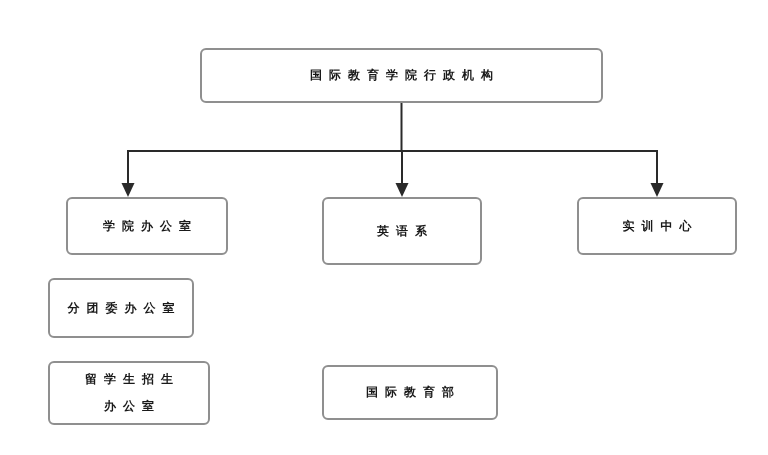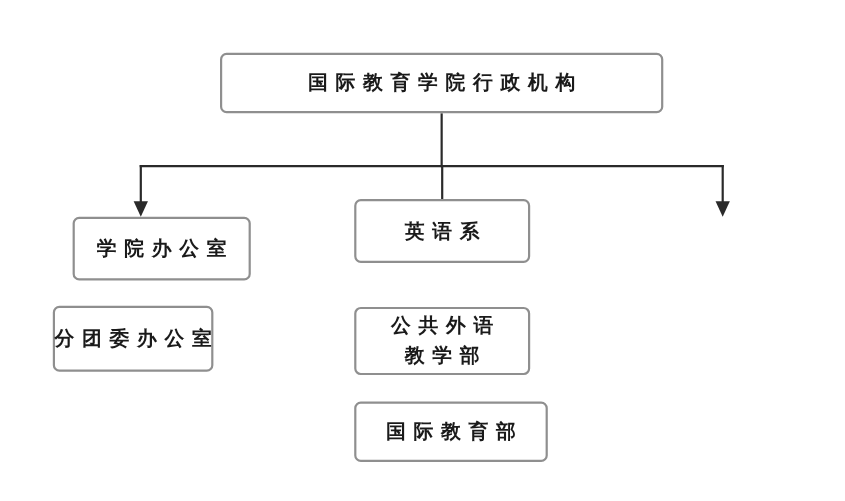--- a/index.html
+++ b/index.html
@@ -28,34 +28,34 @@
     box-sizing: border-box;
     border: 2px solid #8f8f8f;
     border-radius: 6px;
     background: #ffffff;
     display: flex;
     flex-direction: column;
     align-items: center;
     justify-content: center;
     color: #1a1a1a;
     font-weight: 700;
-    font-size: 18px;
+    font-size: 12px;
     line-height: 27px;
     text-align: center;
     white-space: nowrap;
   }
   .node .line {
     display: block;
     letter-spacing: 7px;
     padding-left: 7px; 
   }
   
   .n-root                 { left: 200px; top: 48px;  width: 403px; height: 55px; }
   .n-college-office       { left: 66px;  top: 197px; width: 162px; height: 58px; }
-  .n-english-dept         { left: 322px; top: 181px; width: 160px; height: 58px; }
+  .n-english-dept         { left: 322px; top: 197px; width: 160px; height: 68px; }
   .n-training-center      { left: 577px; top: 197px; width: 160px; height: 58px; }
   .n-youth-league-office  { left: 48px;  top: 278px; width: 146px; height: 60px; text-align: center; }
   .n-public-foreign-lang  { left: 322px; top: 279px; width: 160px; height: 62px; }
   .n-intl-student-adm     { left: 48px;  top: 361px; width: 162px; height: 64px; }
   .n-intl-education-dept  { left: 322px; top: 365px; width: 176px; height: 55px; }
 </style>
 </head>
 <body>
 
 <div class="canvas">
@@ -80,28 +80,31 @@
   </div>
 
   <div class="node n-college-office">
     <span class="line">学院办公室</span>
   </div>
 
   <div class="node n-english-dept">
     <span class="line">英语系</span>
   </div>
 
+  <div class="node n-training-center">
+    <span class="line">实训中心</span>
+  </div>
 
   <div class="node n-youth-league-office">
     <span class="line">分团委办公室</span>
   </div>
 
-  <div class="node n-public-foreign-lang">
-    <span class="line">公共外语</span>
-    <span class="line">教学部</span>
+
+  <div class="node n-intl-student-adm">
+    <span class="line">留学生招生</span>
+    <span class="line">办公室</span>
   </div>
-
 
   <div class="node n-intl-education-dept">
     <span class="line">国际教育部</span>
   </div>
 
 </div>
 
 </body></html>

